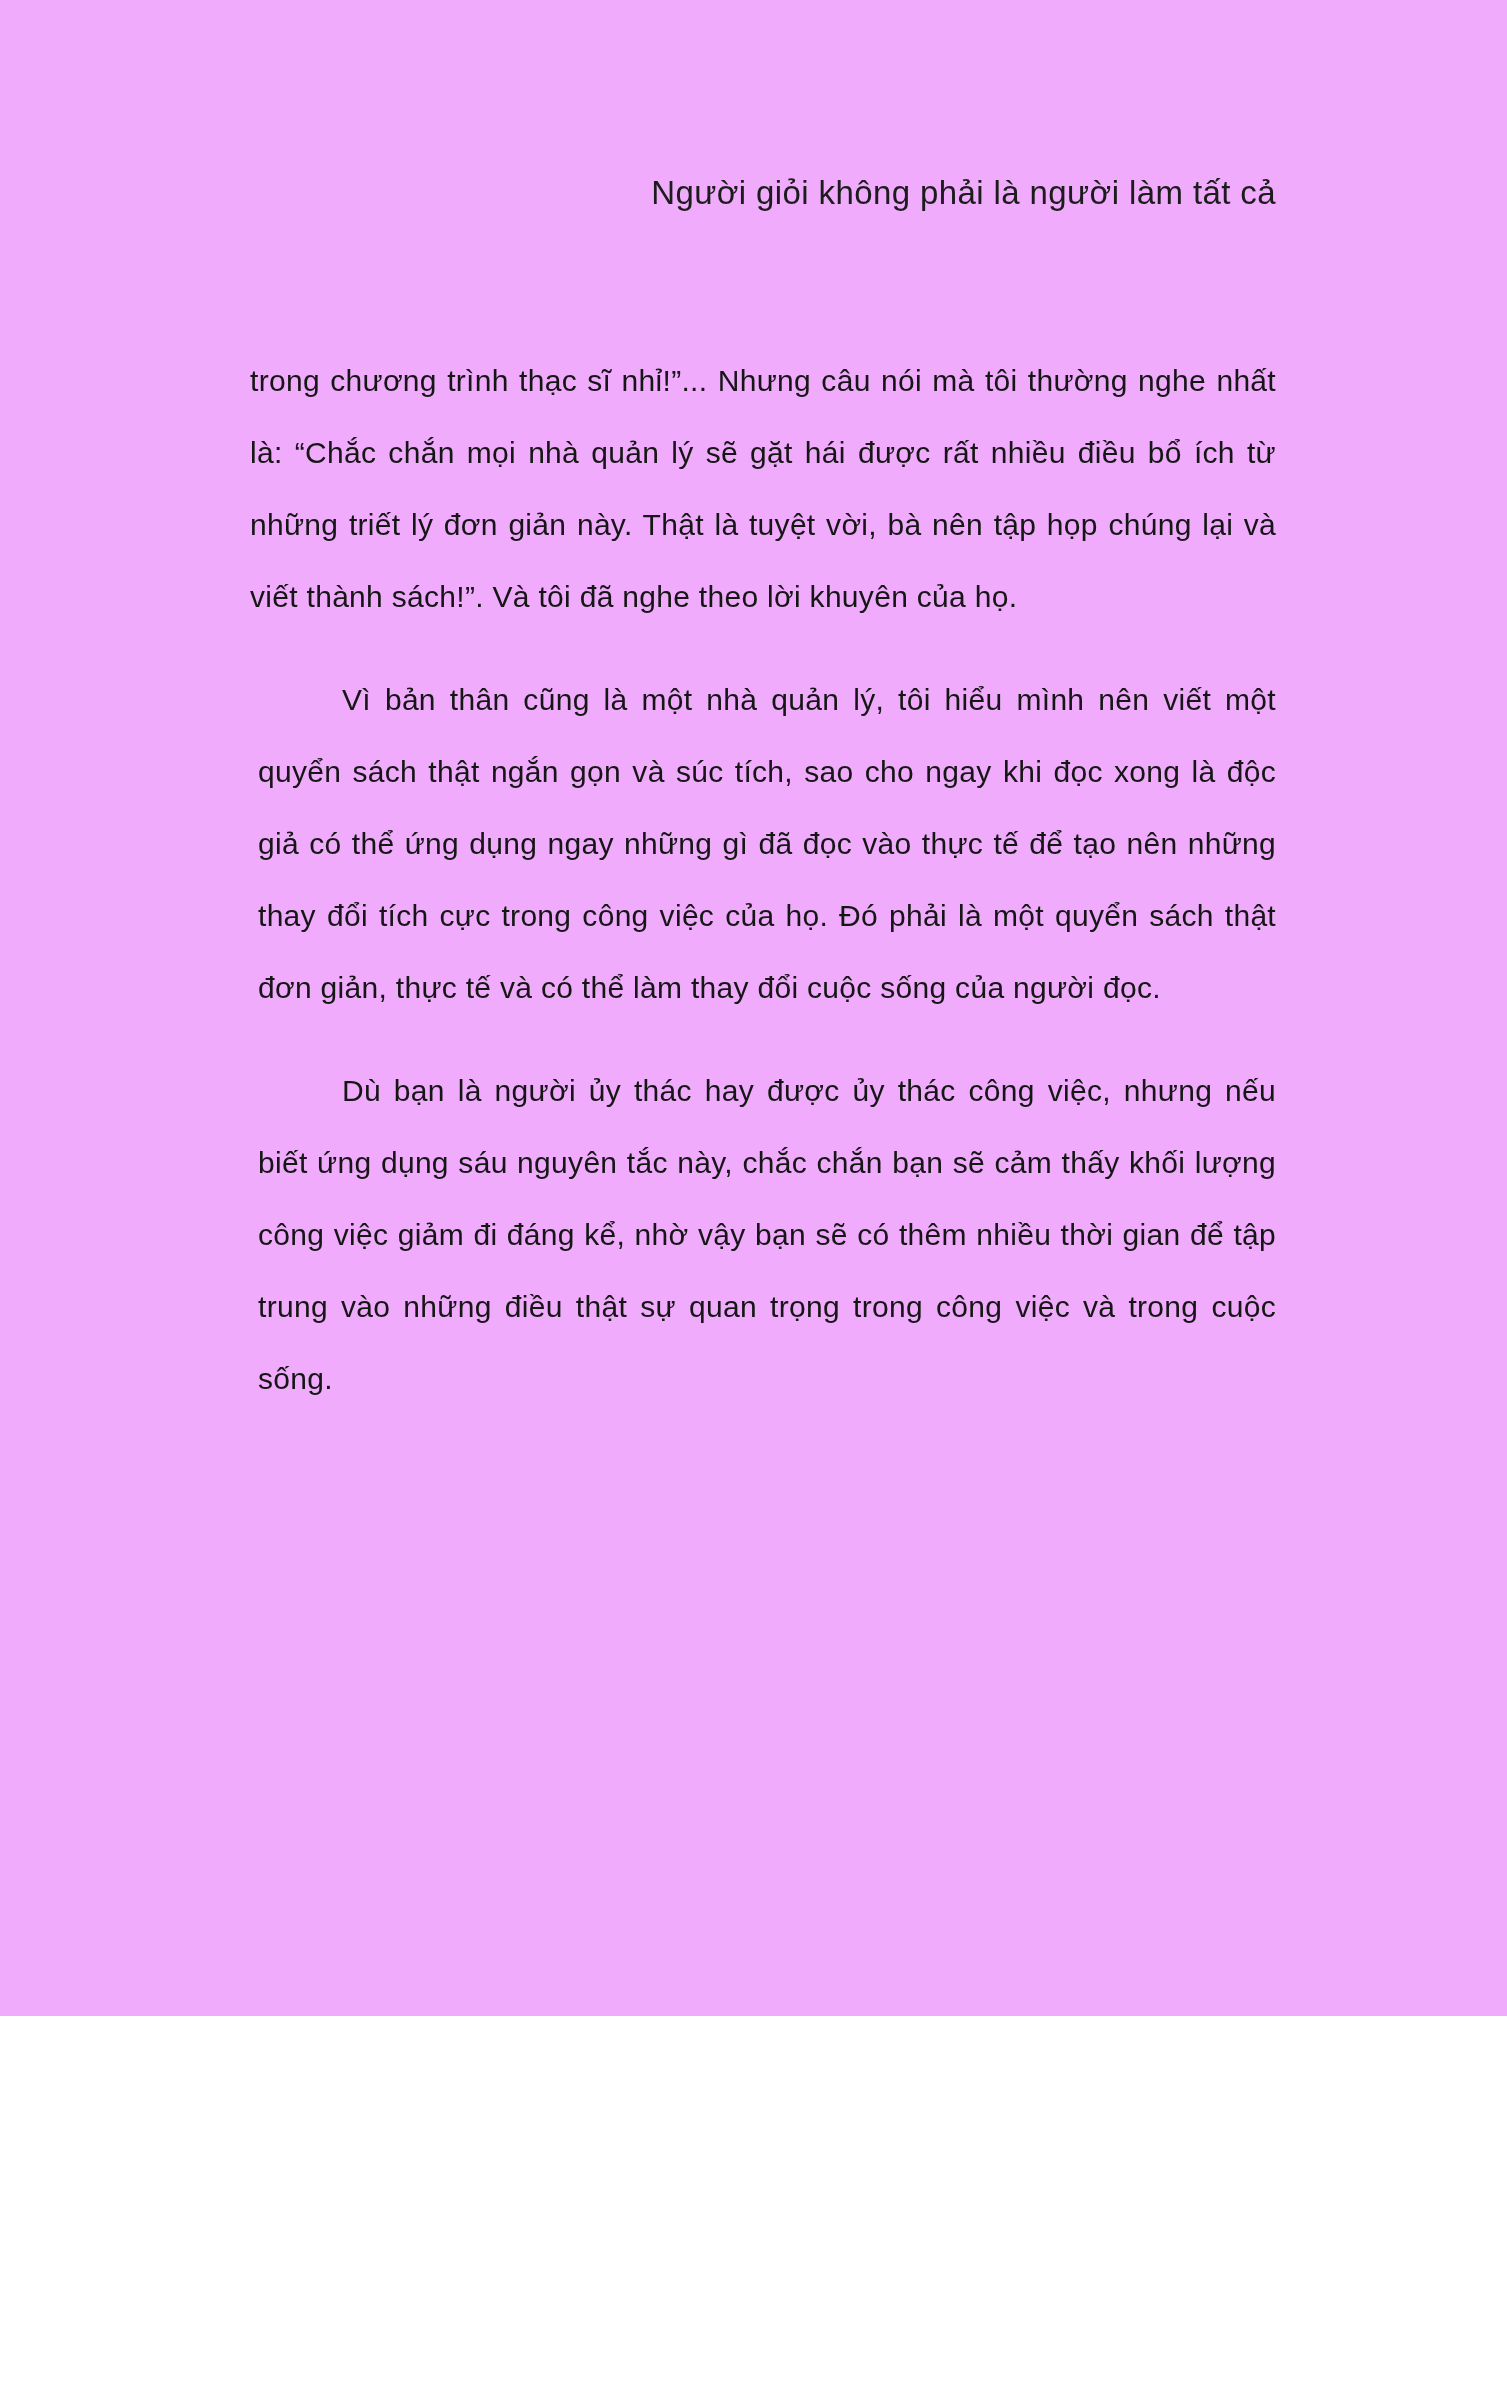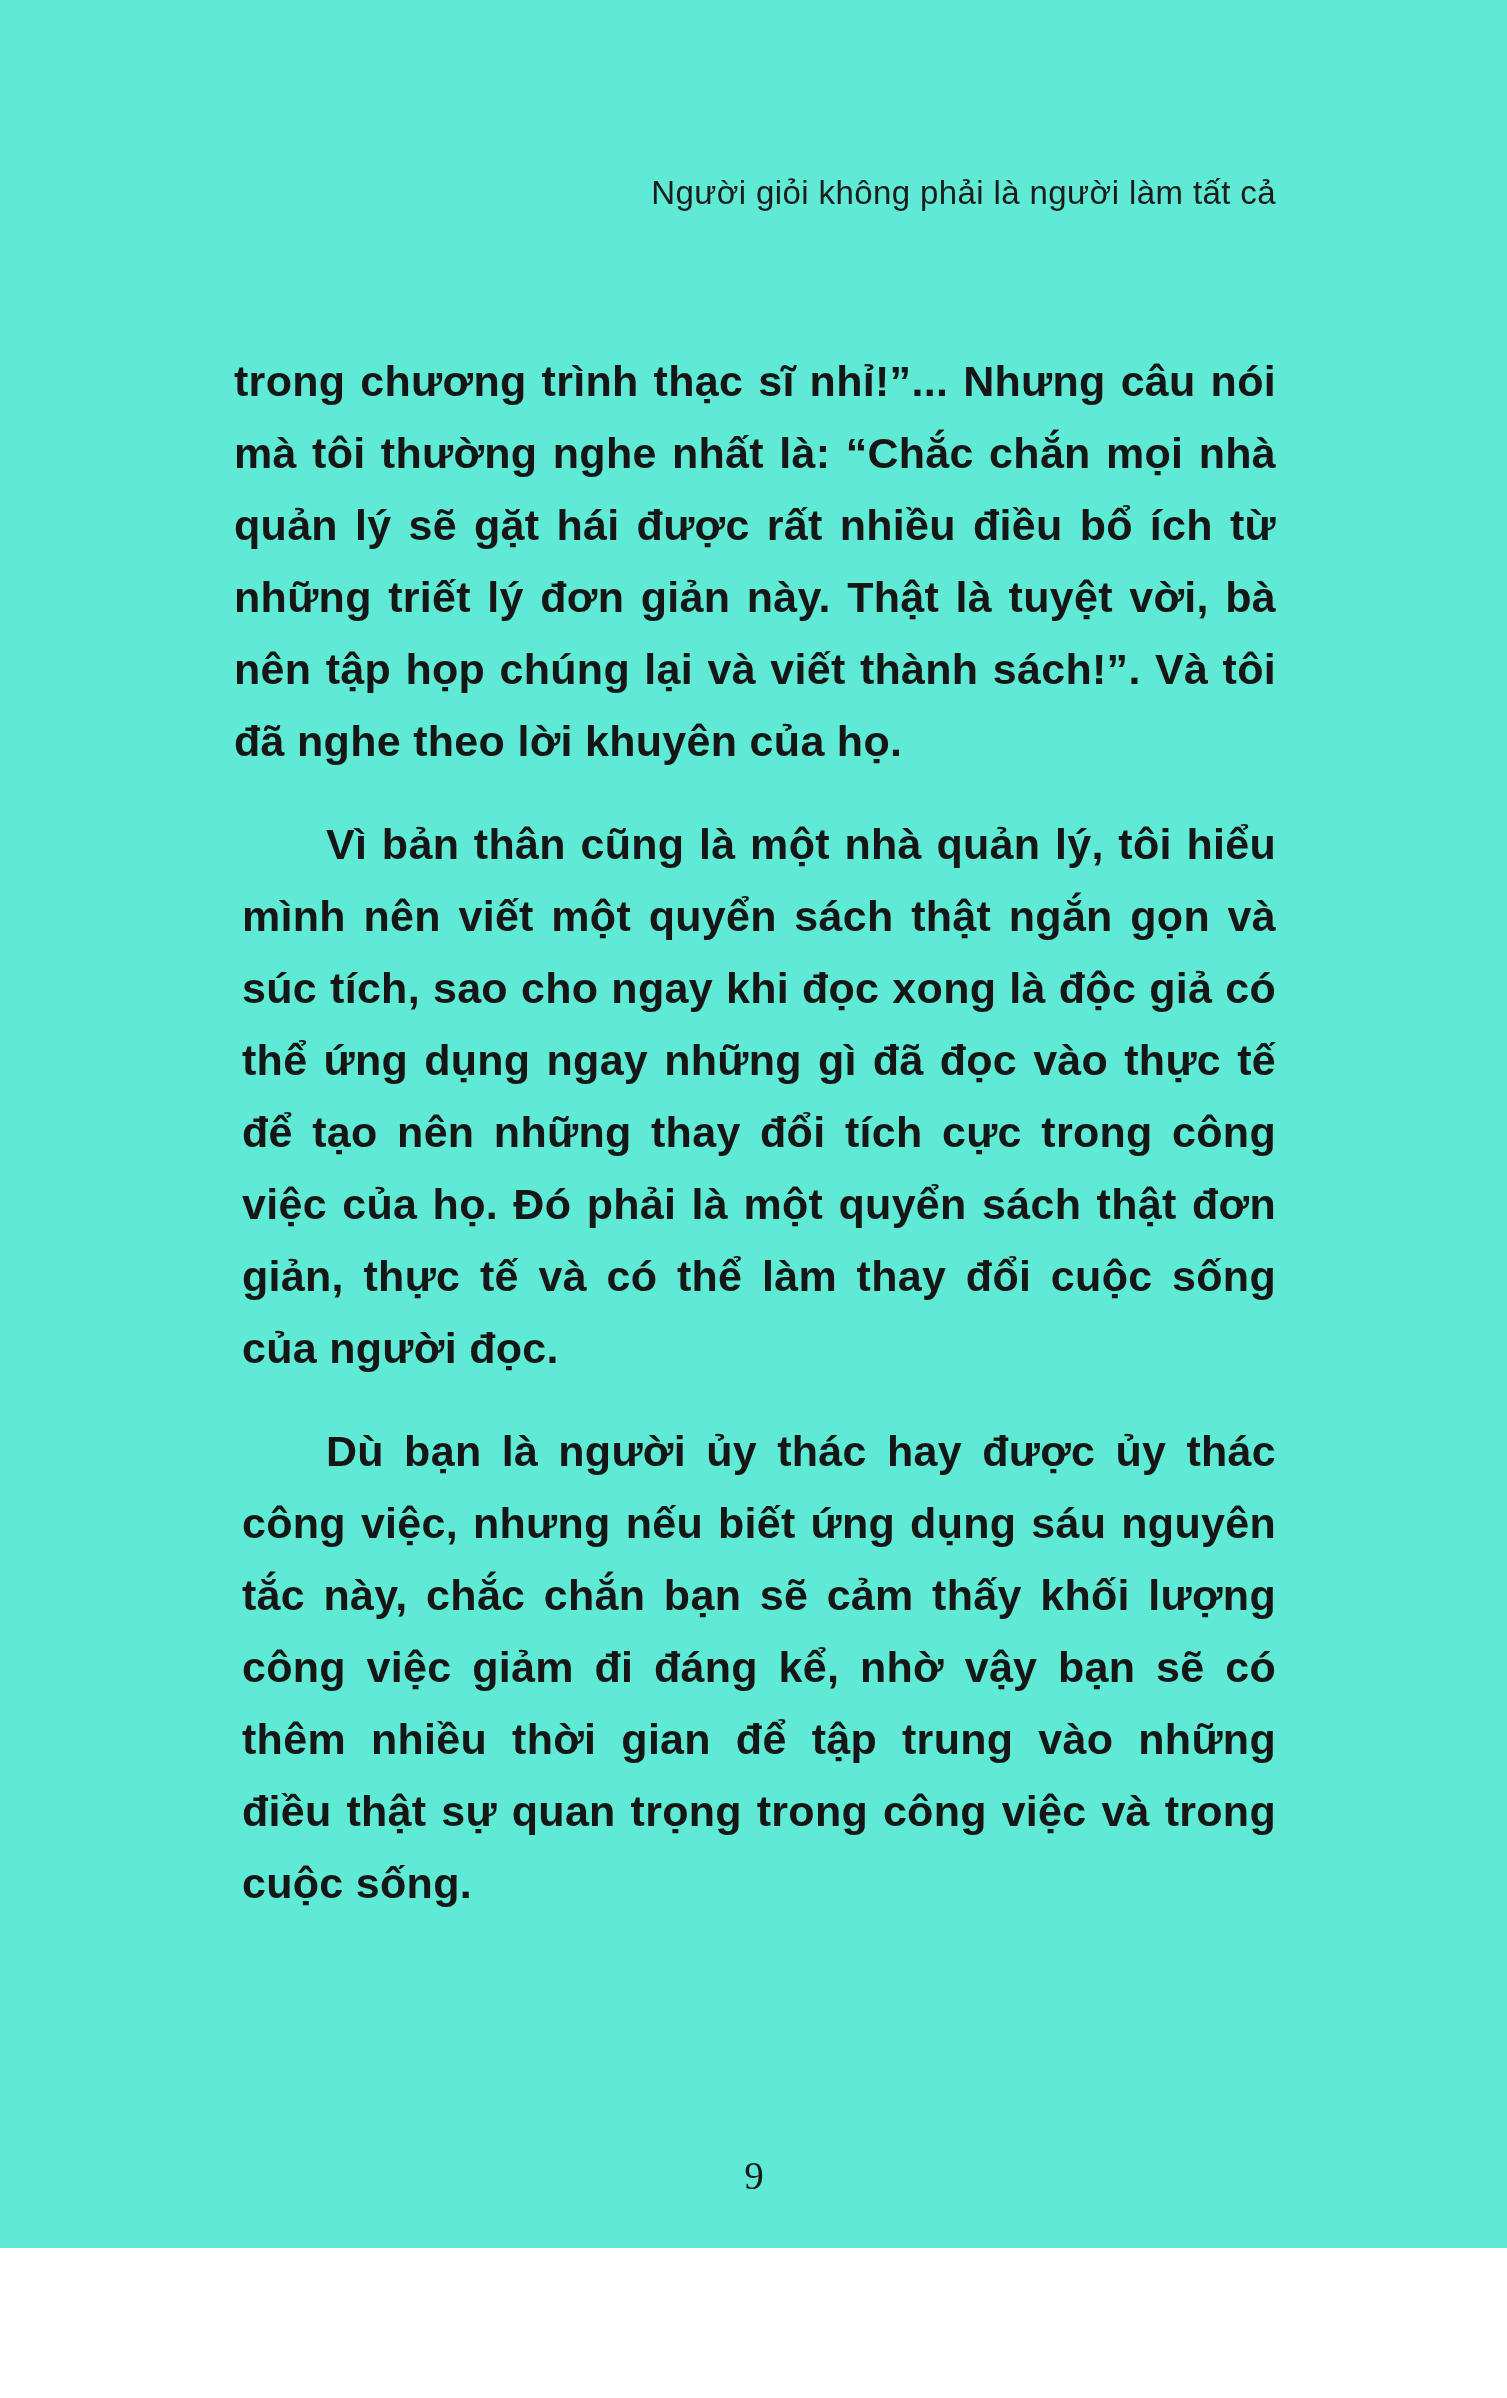--- a/index.html
+++ b/index.html
@@ -3,46 +3,46 @@
 <meta charset="utf-8">
 <style>
   html, body {
     margin: 0;
     padding: 0;
     background: #ffffff;
   }
   .page {
     position: relative;
     width: 1508px;
-    height: 2248px;
-    background: #5eead4;
+    height: 2016px;
+    background: #f0abfc;
     font-family: "Liberation Sans", sans-serif;
     color: #1a1a1a;
     overflow: hidden;
   }
   .running-header {
     position: absolute;
     top: 174px;
     left: 234px;
     right: 232px;
     text-align: right;
     font-size: 33px;
     font-weight: 400;
     letter-spacing: 0.4px;
     color: #1c1c1c;
     white-space: nowrap;
   }
   .body-text {
     position: absolute;
     top: 345px;
-    left: 234px;
+    left: 250px;
     right: 232px;
-    font-size: 43px;
+    font-size: 30px;
     line-height: 72px;
-    font-weight: 700;
+    font-weight: 400;
     letter-spacing: 0.3px;
     text-align: justify;
     color: #161616;
   }
   .body-text p {
     margin: 0 0 31px 0;
   }
   .body-text p.indent {
     text-indent: 84px;
     margin-left: 8px;

